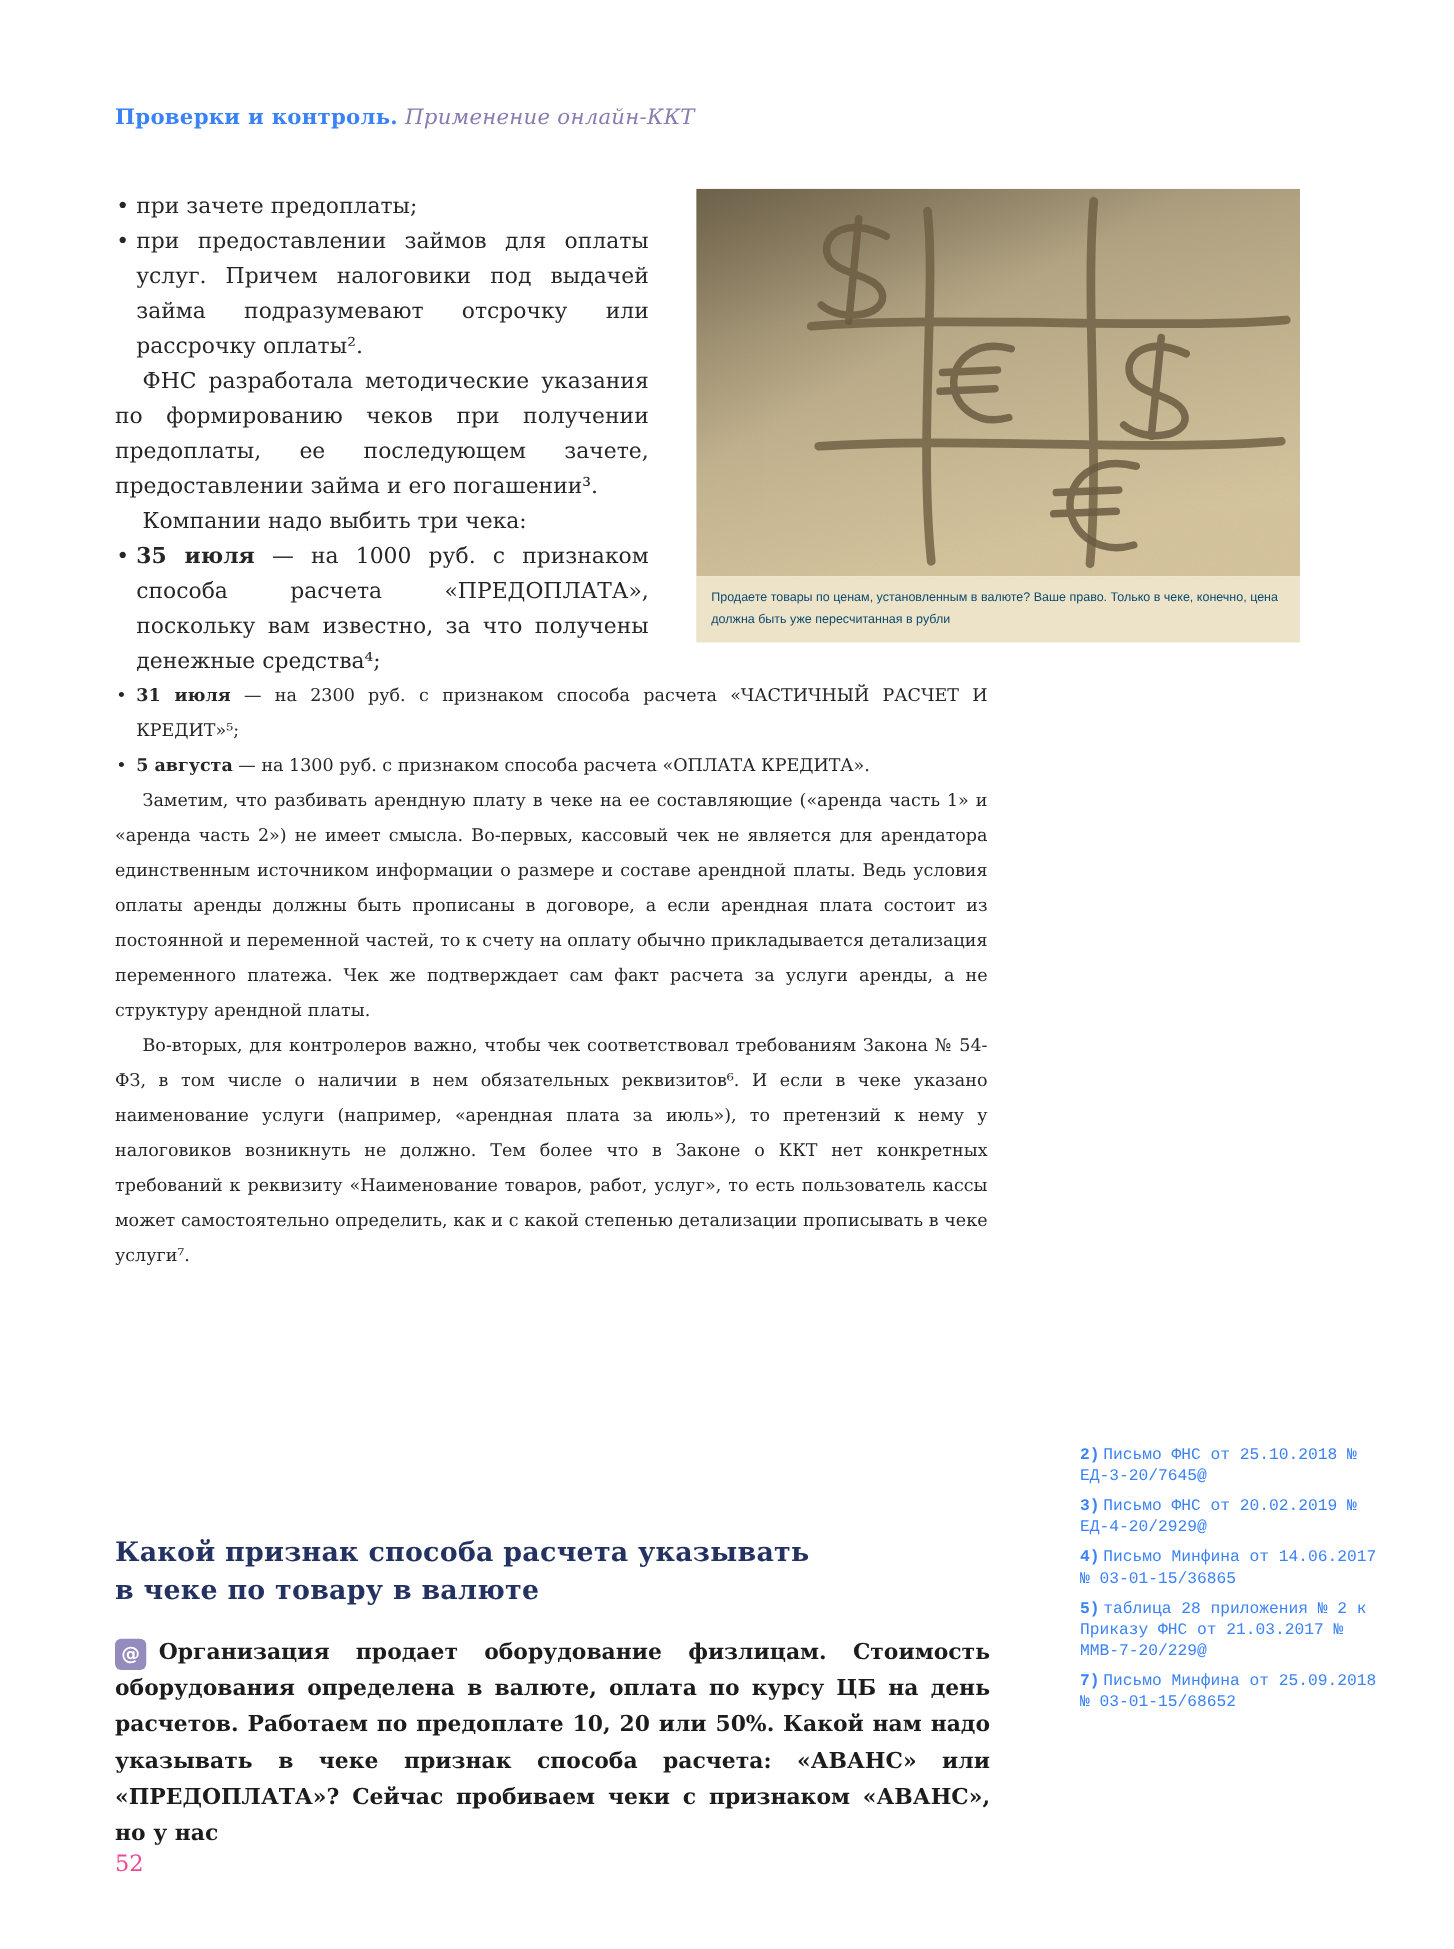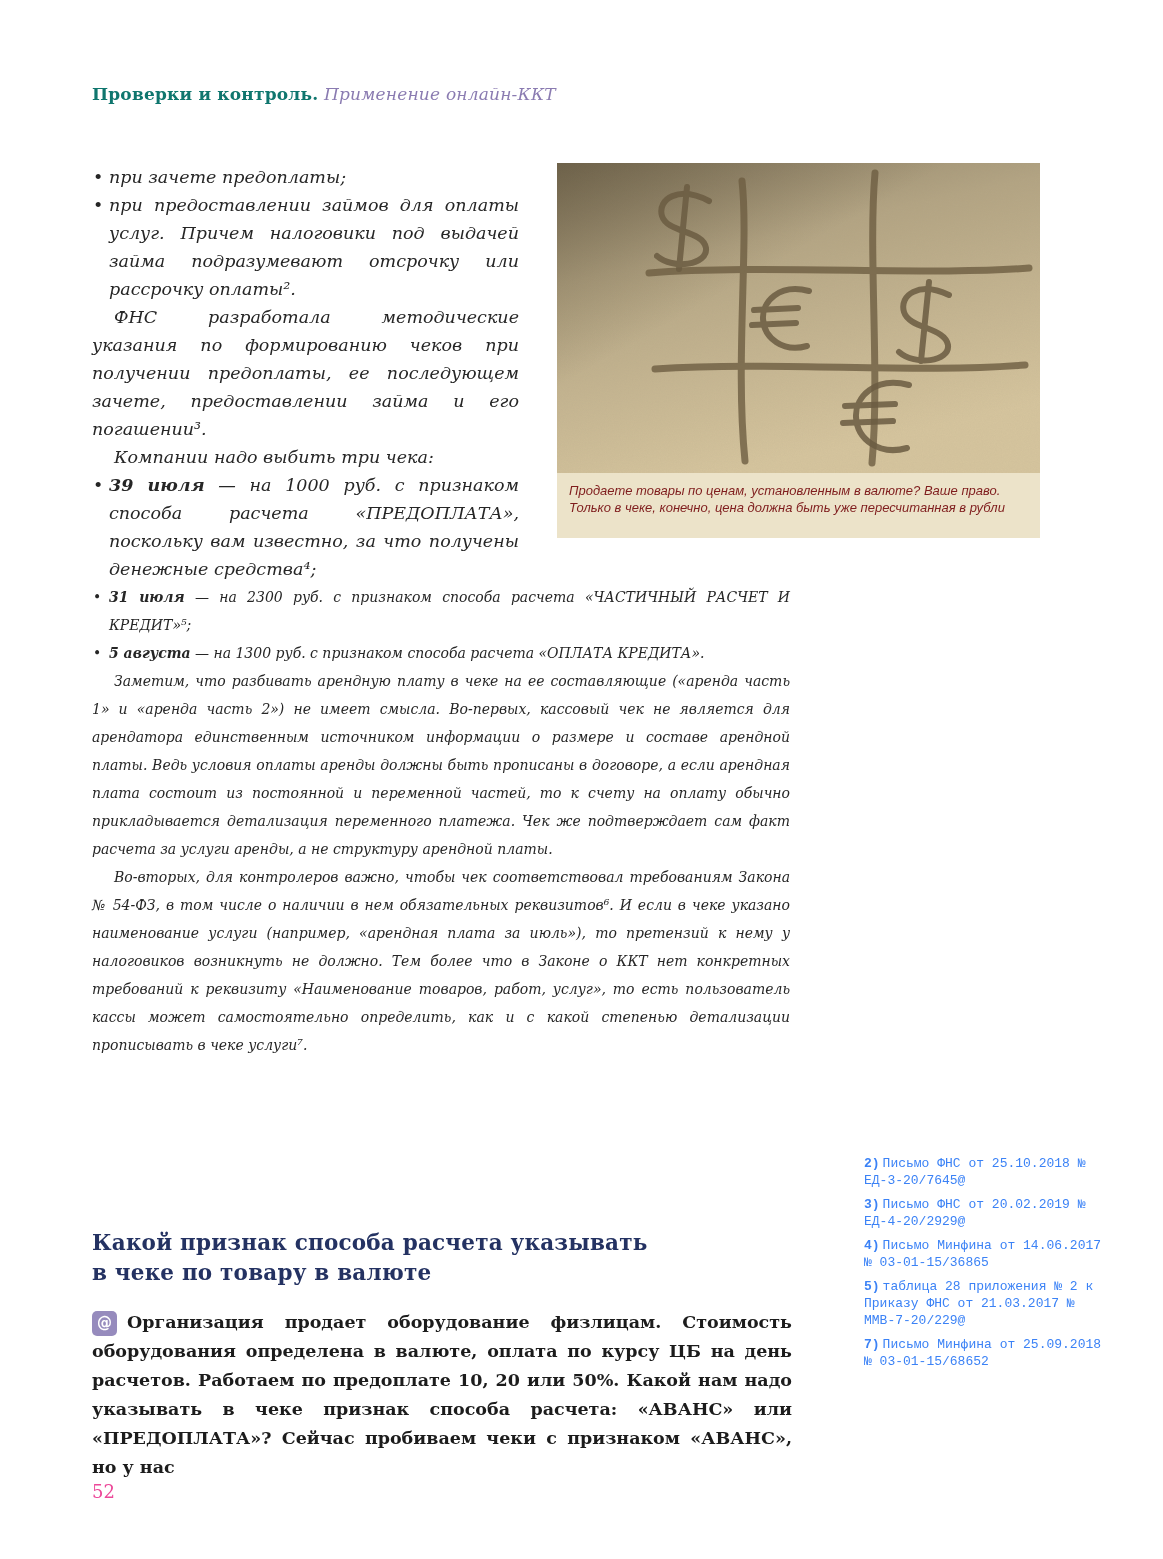--- a/index.html
+++ b/index.html
@@ -3,33 +3,33 @@
 <meta charset="utf-8">
 <style>
   * { margin:0; padding:0; box-sizing:border-box; }
   html,body { background:#ffffff; }
   .page {
     position:relative; width:1163px; height:1559px; background:#ffffff;
     font-family:"DejaVu Serif", serif; color:#262626; overflow:hidden;
   }
   
   .kicker { position:absolute; left:92px; top:84px; font-size:17px; letter-spacing:.2px; white-space:nowrap; }
-  .kicker-bold { font-weight:bold; color:#0f766e; }
+  .kicker-bold { font-weight:bold; color:#3b82f6; }
   .kicker-light { color:#8a7bb1;font-style:italic; }
 
   
-  .flow { position:absolute; left:92px; top:163px; width:948px;font-style:italic; }
+  .flow { position:absolute; left:92px; top:151px; width:948px; }
   .row { display:flex; align-items:flex-start; }
   .col-text { width:427px; font-size:17.5px; line-height:28px; text-align:justify; }
   .figure { width:483px; margin-left:38px; flex:0 0 auto; }
   .figure svg { display:block; }
   .caption {
-    background:#ece3c9; padding:9px 12px 22px;
+    background:#ece3c9; padding:9px 12px 10px;
     font-family:"Liberation Sans","DejaVu Sans",sans-serif;
-    font-size:13px; line-height:17px; color:#7f1d1d;
+    font-size:10px; line-height:17px; color:#0c4a6e;
   }
   .fullsec { width:698px; font-size:14px; line-height:28px; text-align:justify; }
 
   .li { position:relative; padding-left:17px; }
   .li::before { content:"\2022"; position:absolute; left:1px; top:0; color:#262626; }
   p.ind { text-indent:22px; }
   .lead { font-weight:bold; }
 
   
   .section2 { position:absolute; left:92px; top:1200px; width:700px; }
@@ -75,21 +75,21 @@
       <div class="col-text">
         <div class="li">
           <span>при зачете предоплаты;</span>
         </div>
         <div class="li">
           <span>при предоставлении займов для оплаты услуг. Причем налоговики под выдачей займа подразумевают отсрочку или рассрочку оплаты².</span>
         </div>
         <p class="ind">ФНС разработала методические указания по формированию чеков при получении предоплаты, ее последующем зачете, предоставлении займа и его погашении³.</p>
         <p class="ind">Компании надо выбить три чека:</p>
         <div class="li">
-          <span class="lead">39 июля</span><span> — на 1000 руб. с признаком способа расчета «ПРЕДОПЛАТА», поскольку вам известно, за что получены денежные средства⁴;</span>
+          <span class="lead">35 июля</span><span> — на 1000 руб. с признаком способа расчета «ПРЕДОПЛАТА», поскольку вам известно, за что получены денежные средства⁴;</span>
         </div>
       </div>
 
       <aside class="figure">
         <svg width="483" height="310" viewBox="0 0 483 310" role="img">
           <defs>
             <linearGradient id="sandGrad" x1="0" y1="0" x2="0.35" y2="1">
               <stop offset="0" stop-color="#8d8066"></stop>
               <stop offset="0.35" stop-color="#b3a483"></stop>
               <stop offset="1" stop-color="#d6c59e"></stop>

